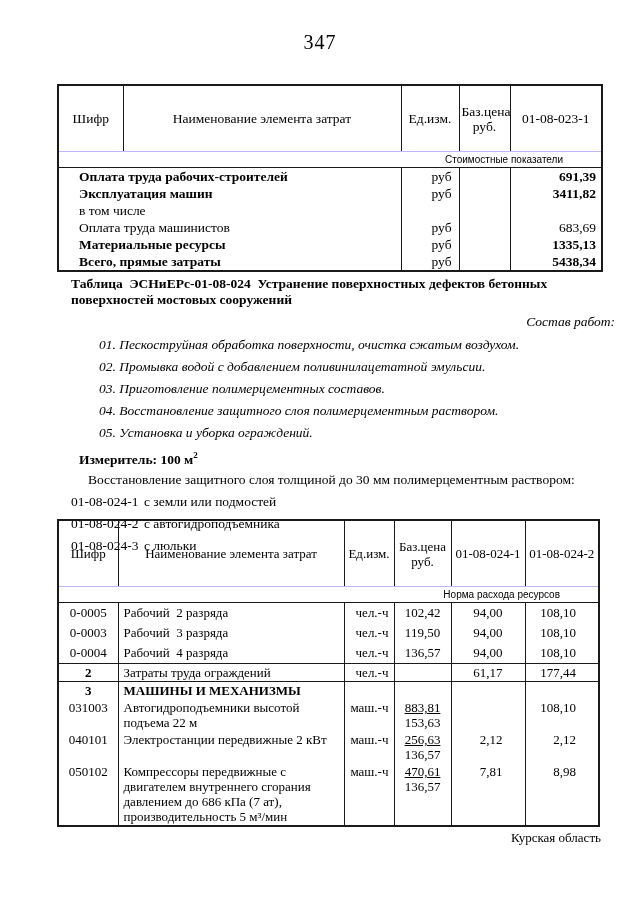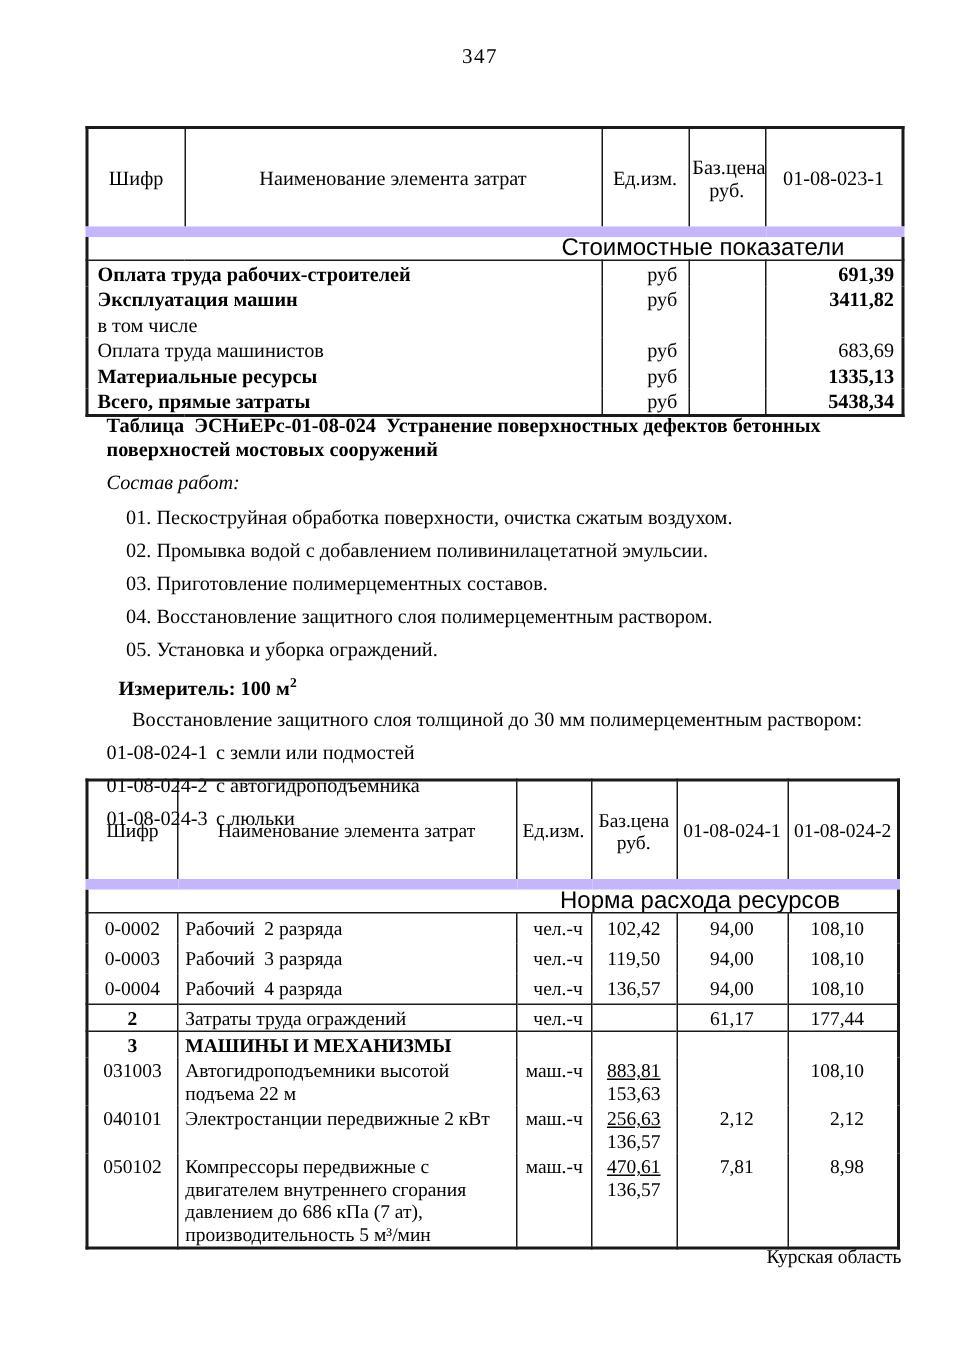--- a/index.html
+++ b/index.html
@@ -4,67 +4,67 @@
 <style>
   html, body { margin:0; padding:0; }
   body {
     width:640px; height:905px; position:relative;
     background:#ffffff; color:#000;
     font-family:"Liberation Serif", serif;
     overflow:hidden;
   }
   .pagenum {
     position:absolute; top:31px; left:0; width:640px;
-    text-align:center; font-size:14px; letter-spacing:1px;
+    text-align:center; font-size:20px; letter-spacing:1px;
   }
   
   table.tbl {
     border-collapse:collapse; table-layout:fixed;
     border:2px solid #1a1a1a; font-size:13.5px;
   }
   .tbl td { padding:0 5px; overflow:hidden; }
   .tbl td:not(:first-child) { border-left:1px solid #1a1a1a; }
   .tbl tr.hdr td {
-    border-bottom:7px solid #c4b5fd;
+    border-bottom:1px solid #c4b5fd;
     text-align:center; vertical-align:middle;
     height:33px; line-height:15px; padding:16px 2px;
   }
   .tbl tr.sub td {
     border-bottom:1px solid #1a1a1a;
     font-family:"Liberation Sans", sans-serif;
-    font-size:16px; height:15px; line-height:14px;
+    font-size:10px; height:15px; line-height:14px;
     text-align:right; padding-right:38px; vertical-align:middle;
   }
   tr.line td { border-top:1px solid #1a1a1a; }
   .b { font-weight:bold; }
 
   
   #table1 { position:absolute; left:57px; top:84px; width:544px; }
   #table1 tr.body td { height:17px; line-height:17px; vertical-align:middle; }
-  #table1 td.name  { text-align:left; padding-left:6px; }
+  #table1 td.name  { text-align:left; padding-left:20px; }
   #table1 td.unit  { text-align:center;padding-left:28px; }
   #table1 td.val   { text-align:right; }
 
   
   #table2 { position:absolute; left:57px; top:519px; width:541px; font-size:13px; }
   #table2 td.code  { text-align:center; }
   #table2 td.name  { text-align:left; padding-left:5px; padding-right:4px; white-space:pre-wrap; }
   #table2 td.unit  { text-align:right; }
   #table2 td.price { text-align:center; padding:0 2px; }
   #table2 td.vcol  { text-align:right; padding-right:22px; }
   #table2 tr.wrow td { height:20px; line-height:20px; vertical-align:middle; }
   #table2 tr.srow td { height:17px; line-height:17px; vertical-align:middle; }
   #table2 tr.mrow td { vertical-align:top; line-height:15px; padding-top:1px; padding-bottom:1px; }
   .ptop { text-decoration:underline; }
 
   
   #section { position:absolute; left:71px; top:276px; width:544px; font-size:13.5px; line-height:16px; }
   .title { font-weight:bold; white-space:pre-wrap; }
-  .works-heading { text-align:left; font-style:italic; margin-top:6px; margin-bottom:7px; }
-  .work { margin-left:13px; line-height:15px; margin-bottom:7px; }
+  .works-heading { text-align:right; font-style:italic; margin-top:6px; margin-bottom:7px; }
+  .work { margin-left:28px; line-height:15px; margin-bottom:7px;font-style:italic; }
   .meter { margin-left:8px; font-weight:bold; margin-top:1px; }
   .meter sup { font-size:9px; }
   .vintro { margin-left:17px; margin-top:4px; line-height:15px; }
   .variant { display:flex; margin-top:7px; line-height:15px; }
   .vcode { width:73px; flex:none; }
 
   .footer {
     position:absolute; top:830px; left:57px; width:544px;
     text-align:right; font-size:13px;
   }
@@ -177,21 +177,21 @@
           <div>Баз.цена</div>
           <div>руб.</div>
         </td>
     <td>01-08-024-1</td>
     <td>01-08-024-2</td>
   </tr>
   <tr class="sub">
     <td colspan="6">Норма расхода ресурсов</td>
   </tr>
   <tr class="wrow">
-    <td class="code">0-0002</td>
+    <td class="code">0-0005</td>
     <td class="name">Рабочий  2 разряда</td>
     <td class="unit">чел.-ч</td>
     <td class="price">102,42</td>
     <td class="vcol">94,00</td>
     <td class="vcol">108,10</td>
   </tr>
   <tr class="wrow">
     <td class="code">0-0003</td>
     <td class="name">Рабочий  3 разряда</td>
     <td class="unit">чел.-ч</td>

